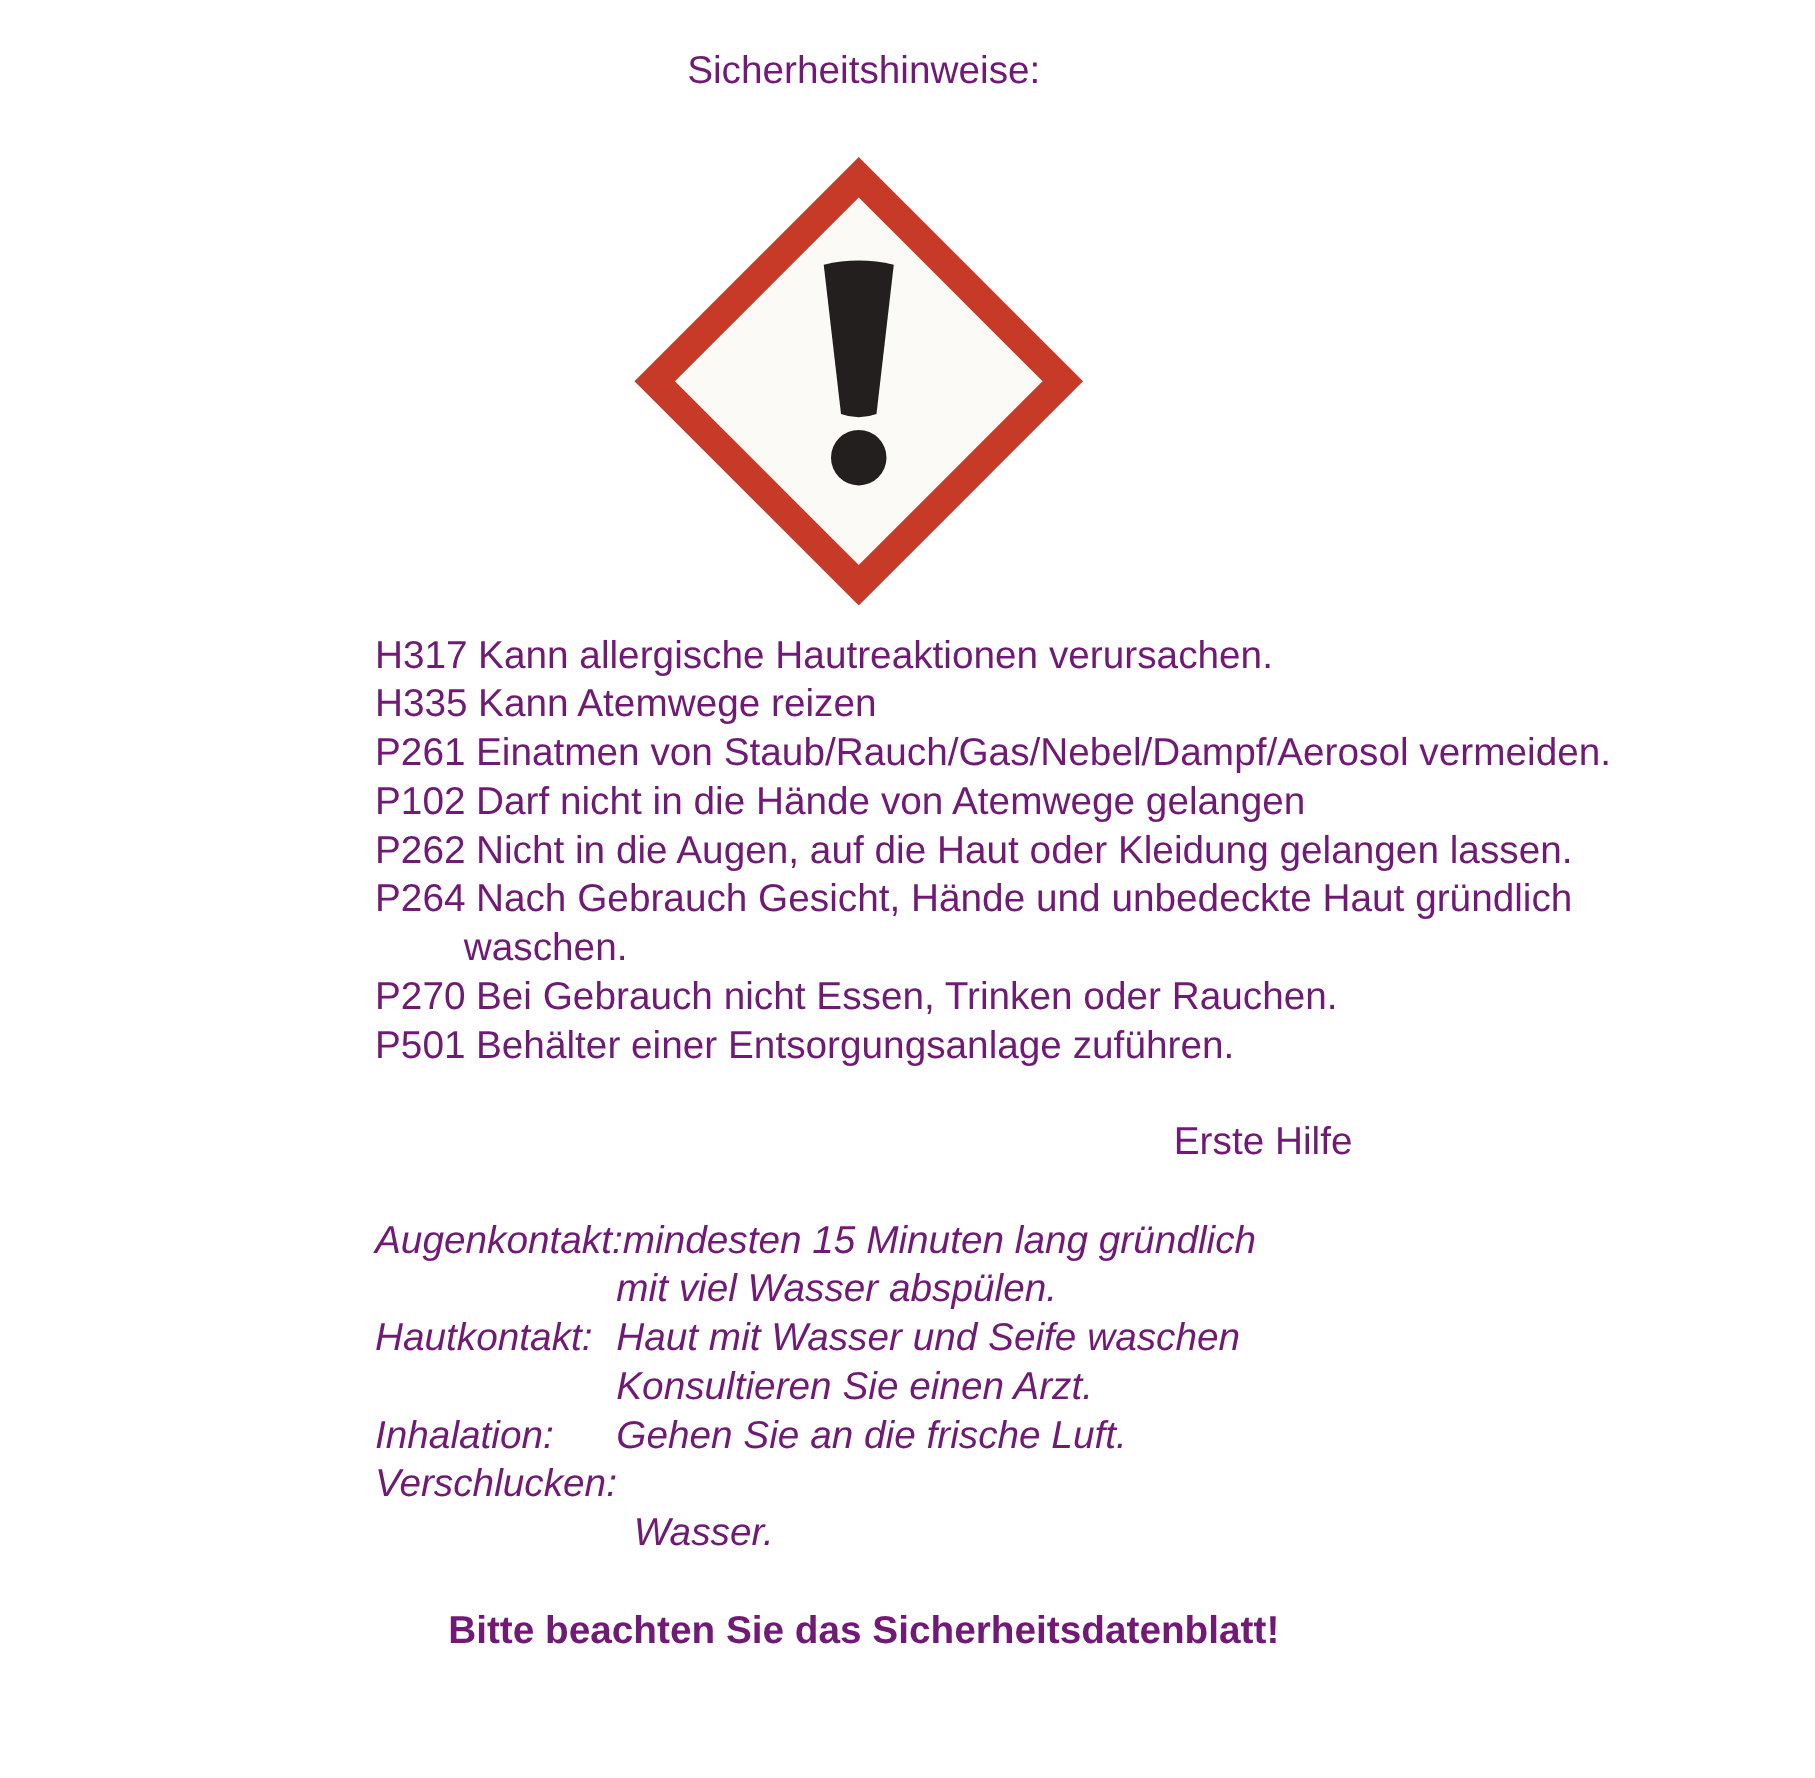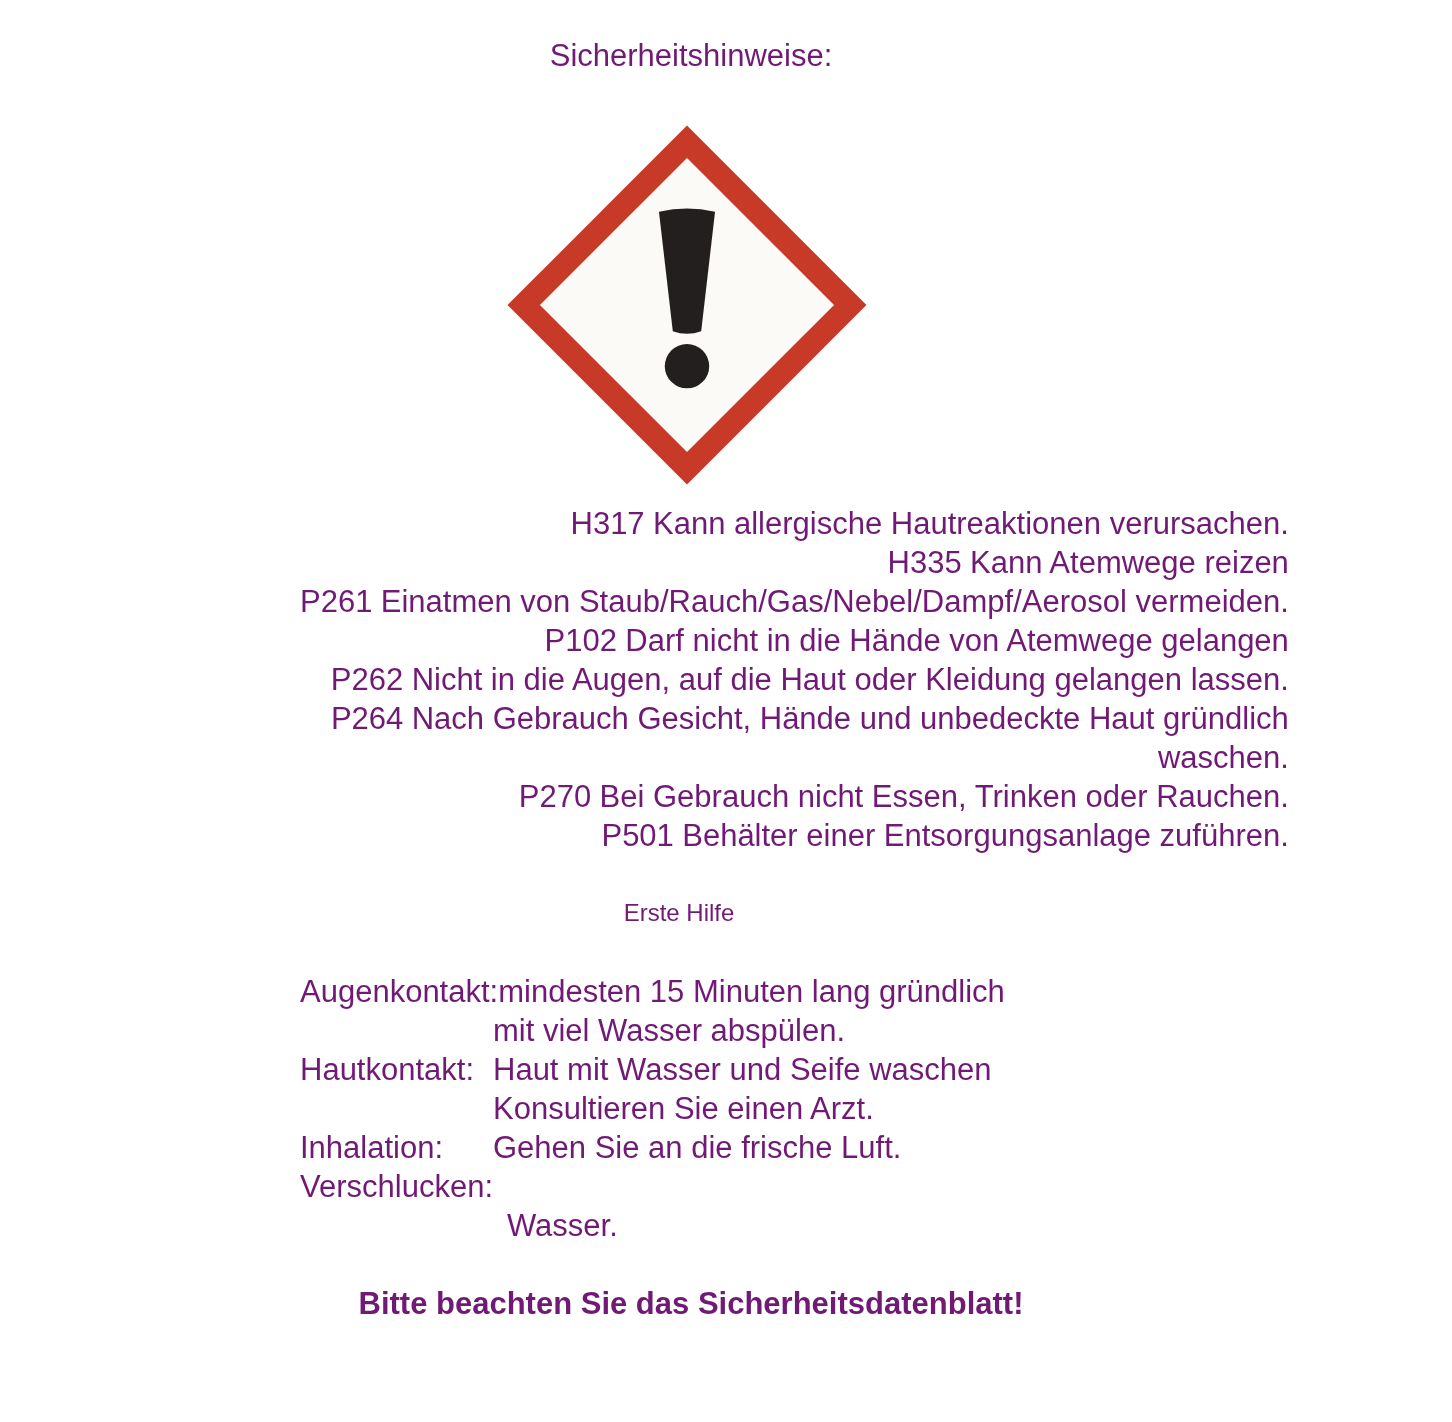--- a/index.html
+++ b/index.html
@@ -41,49 +41,49 @@
   .statements {
     position: absolute;
     left: 300px;
     top: 504px;
     font-size: 31px;
     line-height: 39px;
     white-space: nowrap;
   }
   .statement-line {
     height: 39px;
-    text-align: right;
   }
   .statement-line .code {
     margin-right: 0.27em;
   }
   .statement-line.cont {
     padding-left: 71px;
   }
   .section-heading {
     position: absolute;
-    left: 288px;
+    left: 300px;
     top: 893px;
     width: 782px;
-    text-align: center;
-    font-size: 24px;
+    text-align: right;
+    font-size: 31px;
     line-height: 39px;
     white-space: nowrap;
   }
   .first-aid {
     position: absolute;
     left: 300px;
     top: 972px;
     font-size: 31px;
     line-height: 39px;
     white-space: nowrap;
   }
   .fa-row {
     display: flex;
     height: 39px;
+    font-style: italic;
   }
   .fa-label {
     display: inline-block;
     min-width: 193px;
   }
   .fa-text.indent-more {
     margin-left: 14px;
   }
   .footer-note {
     position: absolute;

